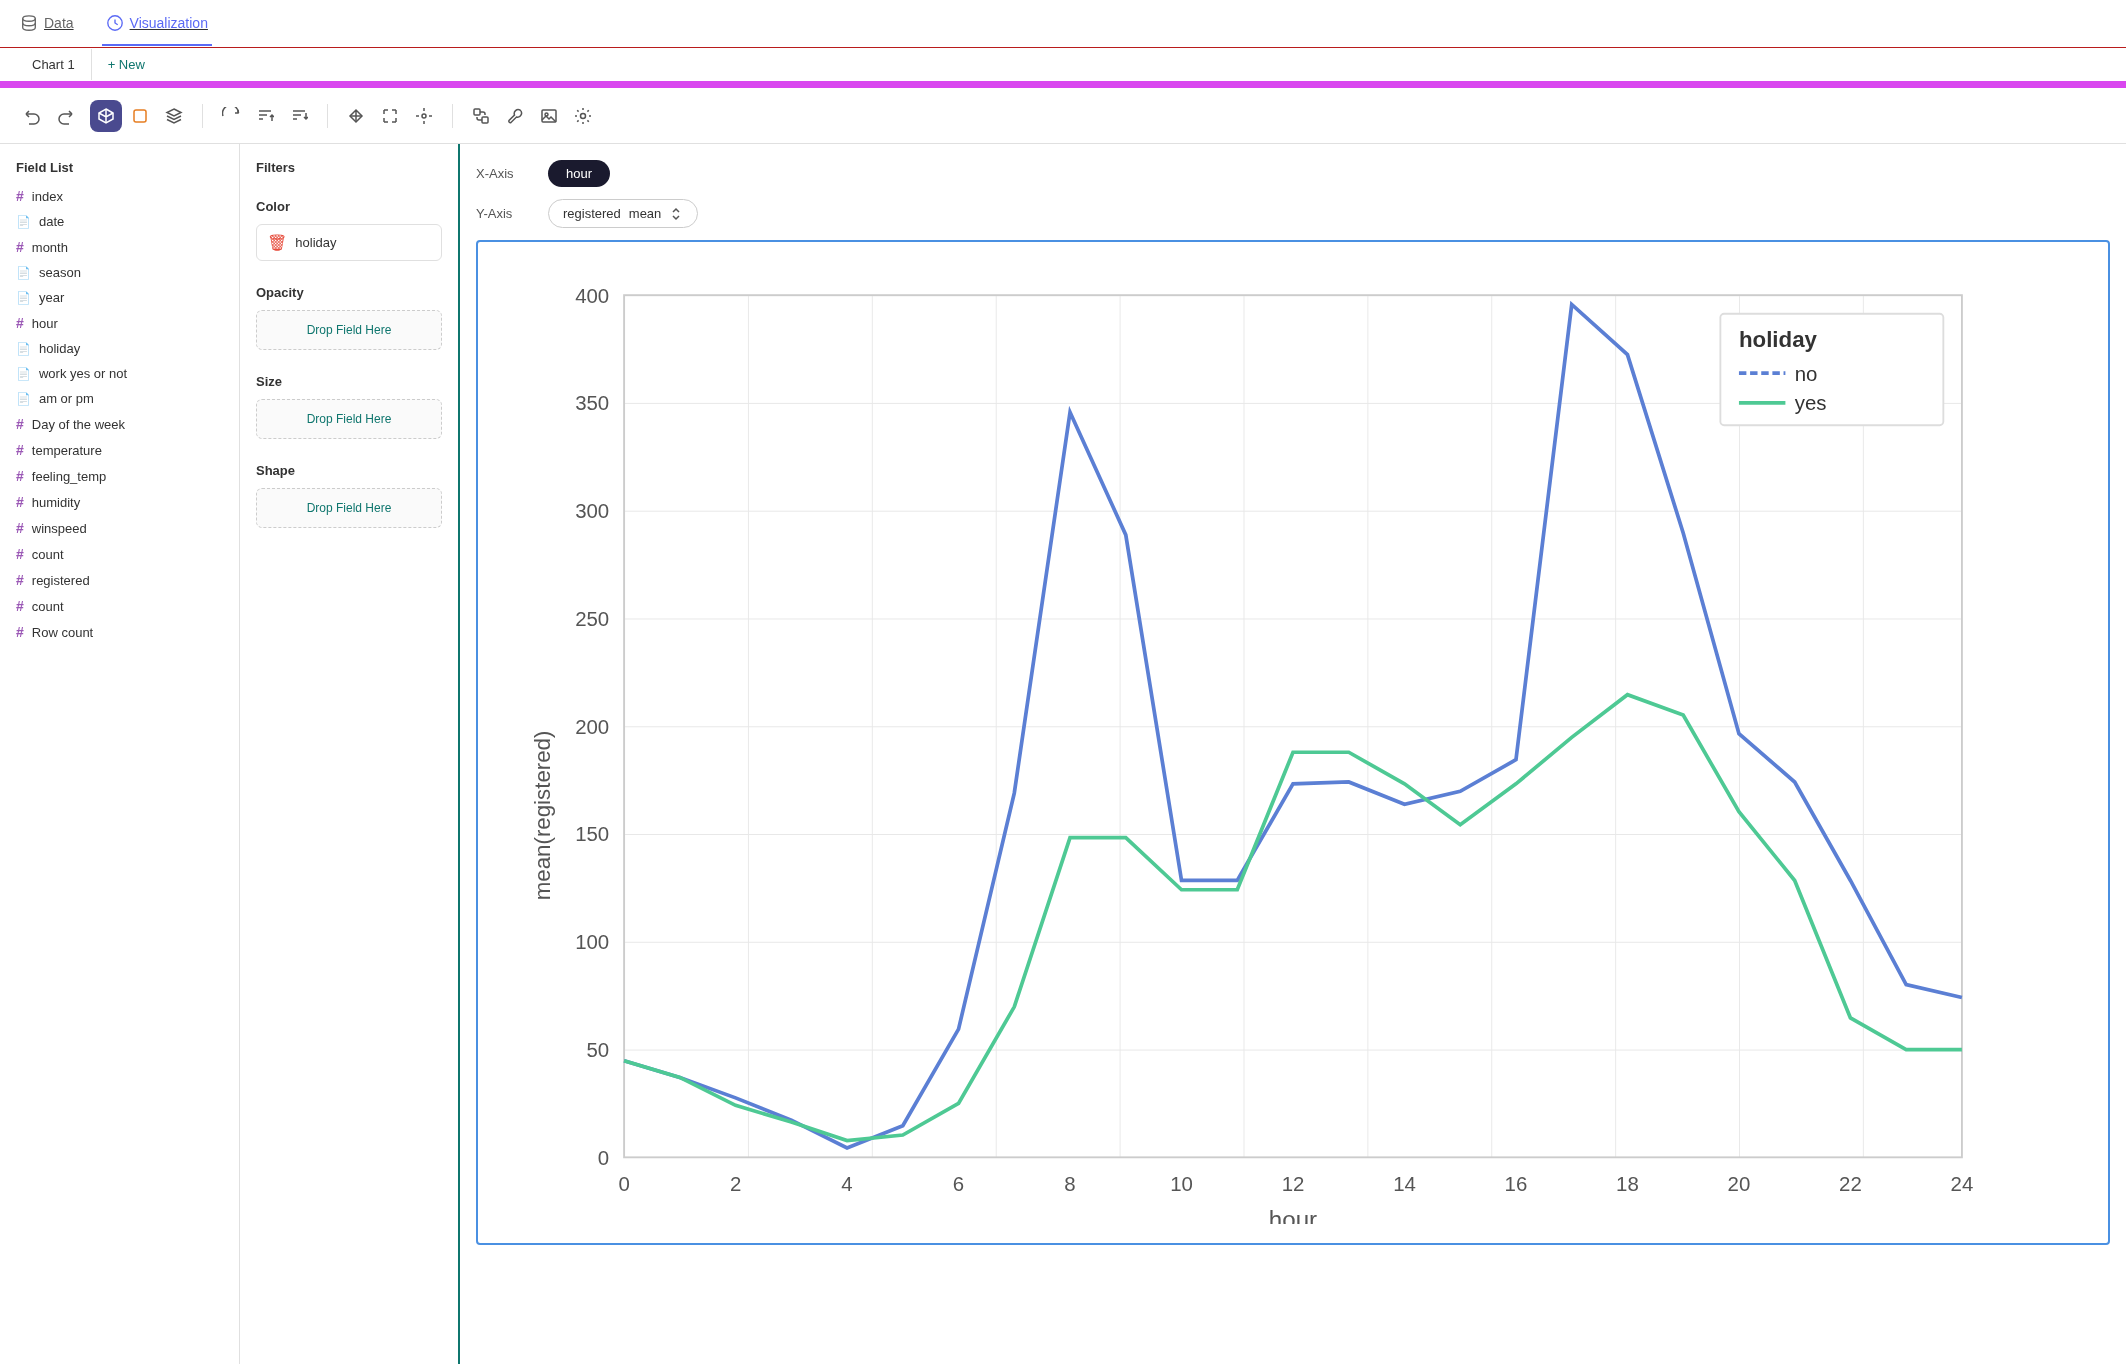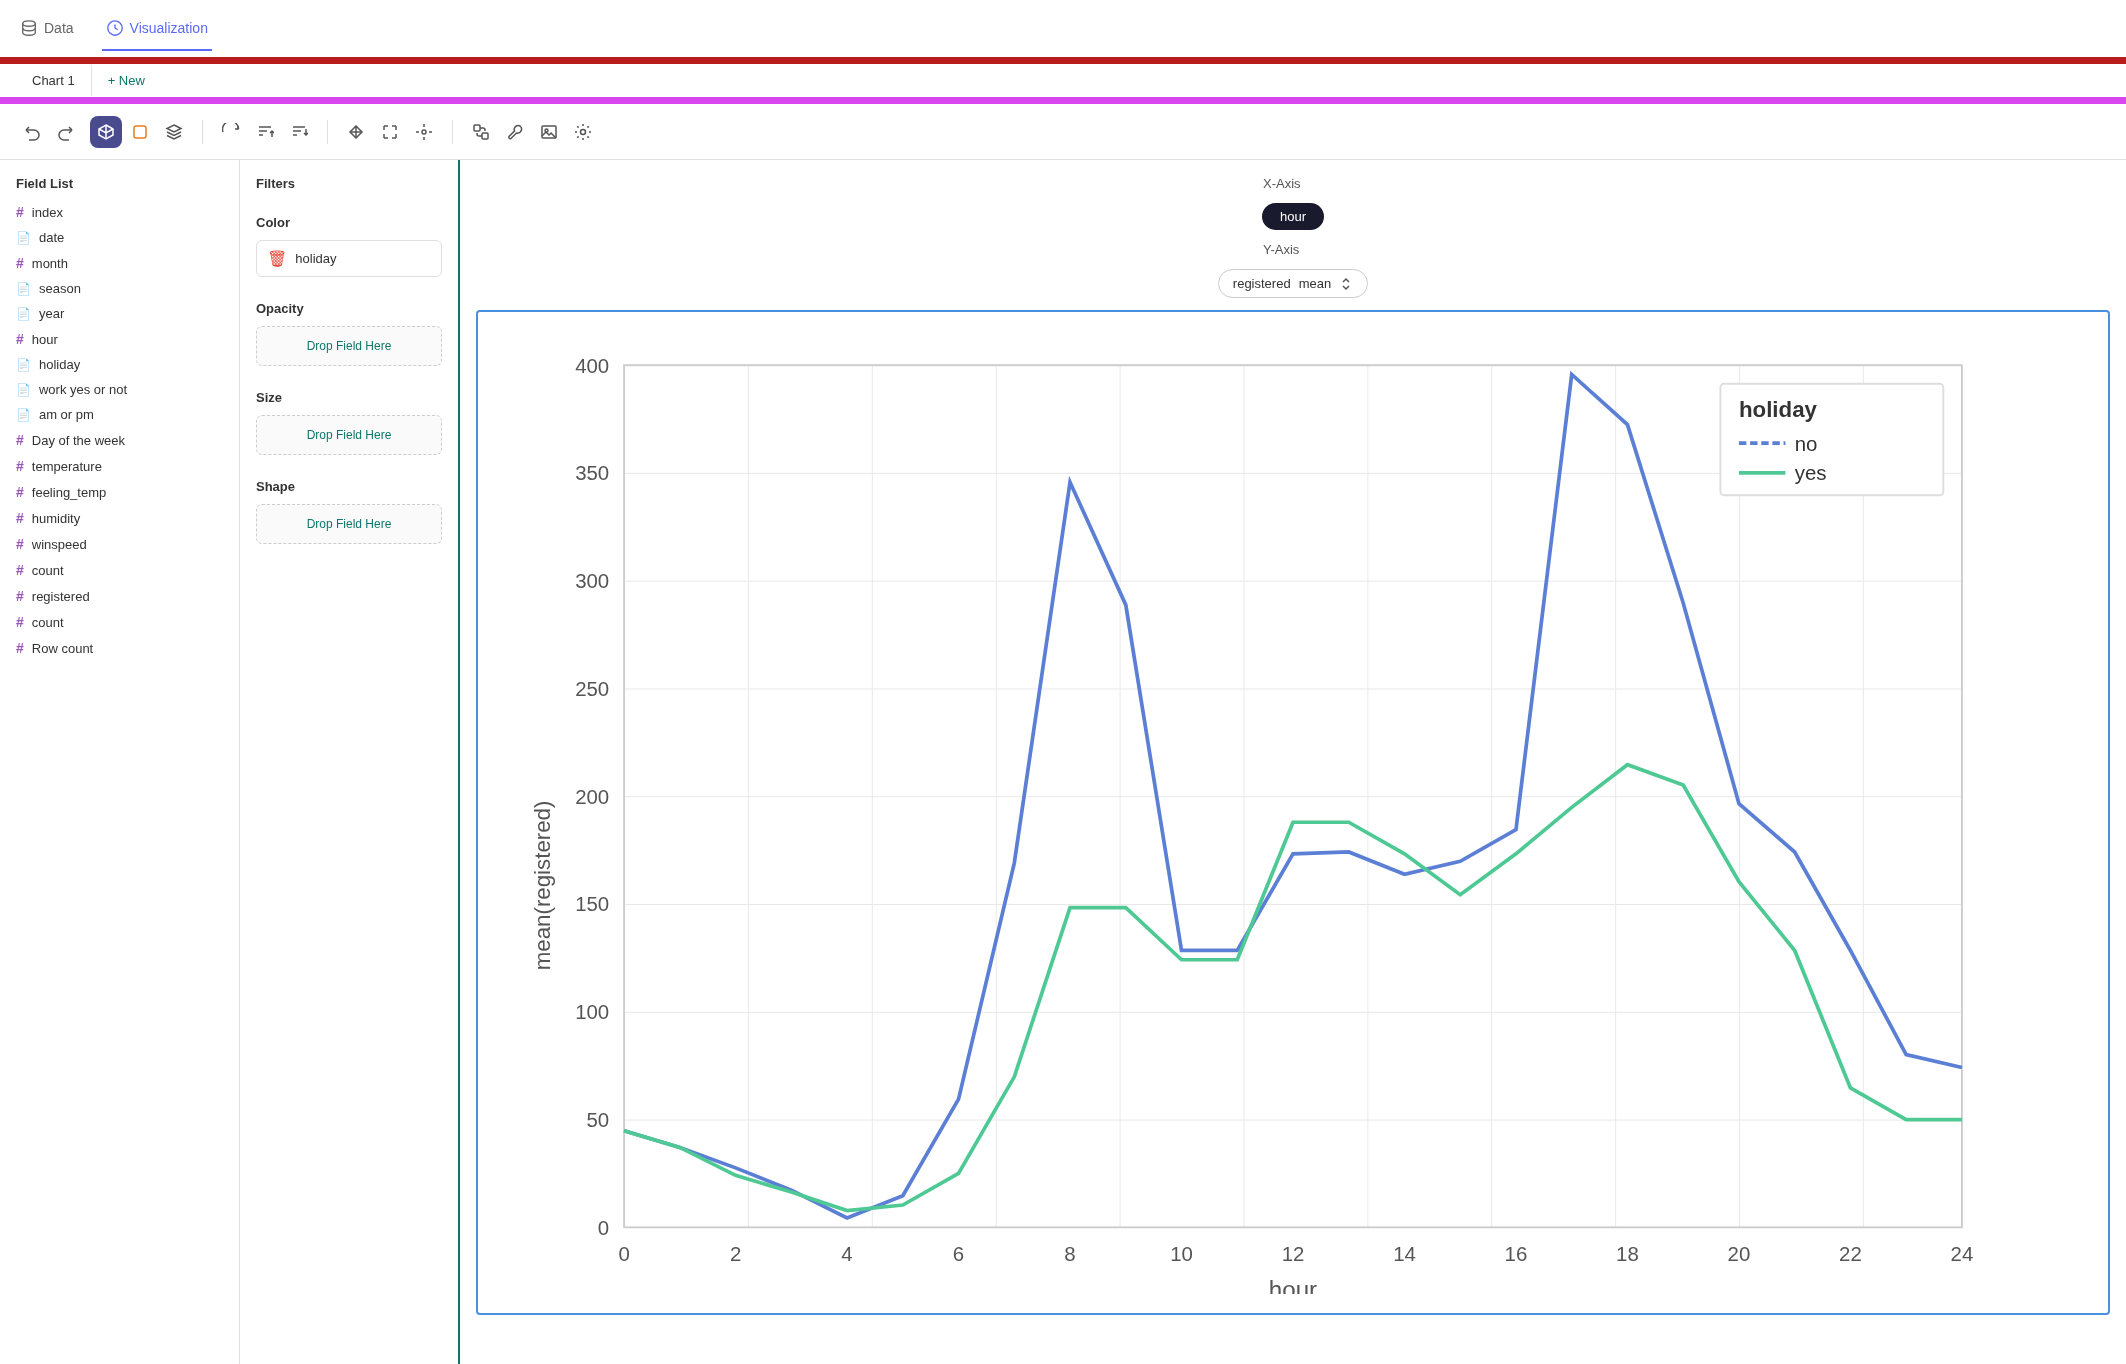--- a/index.html
+++ b/index.html
@@ -1,21 +1,21 @@
 <!DOCTYPE html>
 <html><head>
   <meta charset="utf-8">
   <style>
     * { box-sizing: border-box; margin: 0; padding: 0; }
     body { font-family: -apple-system, BlinkMacSystemFont, 'Segoe UI', sans-serif; font-size: 13px; background: #fff; color: #333; }
 
     
     .top-nav {
-      display: flex; align-items: center; border-bottom: 7px solid #b91c1c;
-      padding: 0 16px; height: 64px; gap: 24px;
+      display: flex; align-items: center; border-bottom: 1px solid #b91c1c;
+      padding: 0 16px; height: 48px; gap: 24px; text-decoration: underline;
     }
     .nav-item { display: flex; align-items: center; gap: 6px; cursor: pointer; color: #666; font-size: 14px; padding: 12px 4px; border-bottom: 2px solid transparent; }
     .nav-item.active { color: #5b6af5; border-bottom-color: #5b6af5; font-weight: 500; }
     .nav-icon { width: 18px; height: 18px; }
 
     
     .tab-bar {
       display: flex; align-items: center; border-bottom: 7px solid #d946ef;
       padding: 0 16px; height: 40px; gap: 0;
     }
@@ -55,21 +55,21 @@
       color: #0f766e; font-size: 12px; background: #fafafa; cursor: pointer;
     }
     .color-chip {
       display: flex; align-items: center; gap: 8px; border: 1px solid #e0e0e0;
       border-radius: 6px; padding: 8px 10px; background: #fff;
     }
     .color-chip-delete { color: #e74c3c; cursor: pointer; font-size: 16px; }
 
     
     .chart-panel { flex: 1; padding: 16px; overflow: auto; }
-    .axis-row { display: flex; align-items: center; gap: 12px; margin-bottom: 12px; flex-direction: column; }
+    .axis-row { display: flex; align-items: center; gap: 12px; margin-bottom: 12px; }
     .axis-label { font-size: 13px; color: #555; width: 60px; }
     .axis-pill-dark {
       background: #1a1a2e; color: #fff; border-radius: 20px; padding: 6px 18px;
       font-size: 13px; cursor: pointer;
     }
     .axis-pill-light {
       display: flex; align-items: center; gap: 8px;
       border: 1px solid #ccc; border-radius: 20px; padding: 6px 14px;
       font-size: 13px; cursor: pointer; background: #fff;
     }

